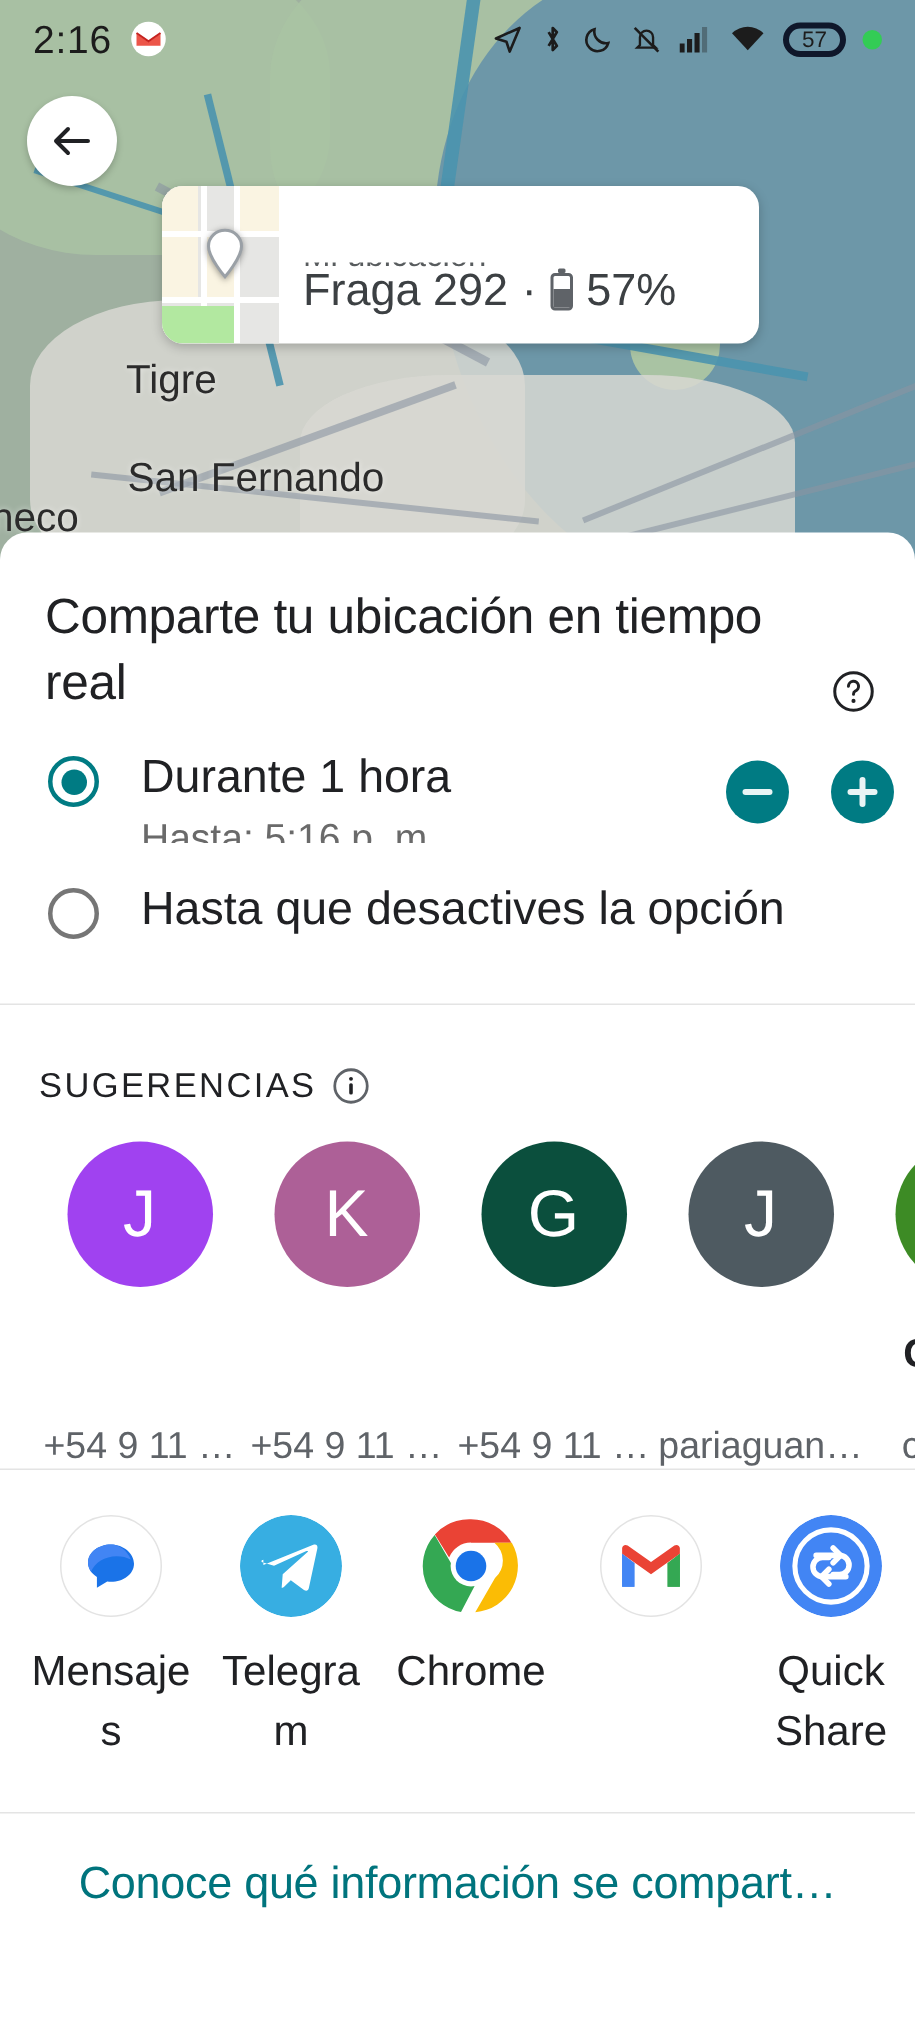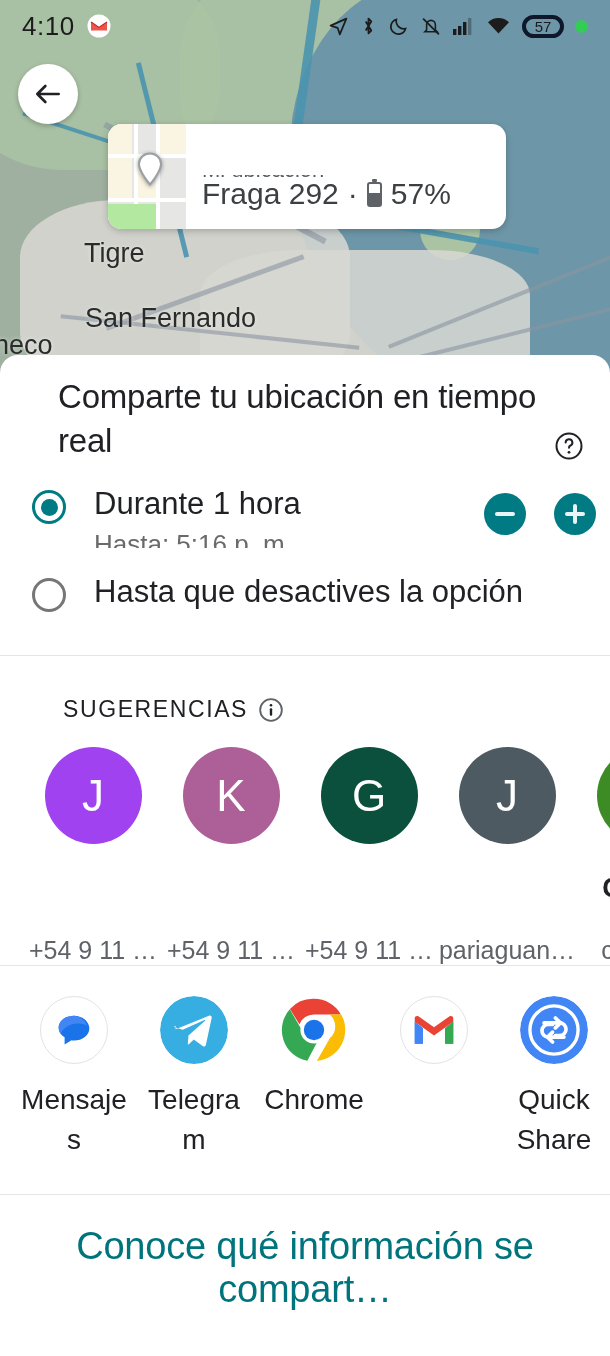--- a/index.html
+++ b/index.html
@@ -108,21 +108,21 @@
     width: 5px; height: 3px; background: #5f6368; border-radius: 1px;
   }
 
   
   #sheet {
     position: absolute; left: 0; top: 355px; width: 610px; height: 1001px;
     background: #ffffff; border-radius: 18px 18px 0 0; z-index: 22;
   }
 
   #sheet-header {
-    display: flex; align-items: flex-start; padding: 20px 26px 0 30px; margin-left: 28px;
+    display: flex; align-items: center; padding: 34px 26px 0 30px;
   }
   #sheet-title {
     flex: 1; font-size: 33px; line-height: 44px; color: #202124;
     letter-spacing: -.2px; padding-right: 10px;
   }
   #help-icon { margin-top: 56px; flex: none; }
 
   
   #options { padding: 22px 0 0 0; }
   .opt-row {
@@ -152,21 +152,20 @@
   .step-btn.plus { position: relative; }
   .opt-row.second { margin-top: 16px; align-items: center; }
 
   .divider { height: 1px; background: #e4e4e4; width: 100%; }
   #div-1 { margin-top: 35px; }
 
   
   #sugg-head {
     display: flex; align-items: center; gap: 10px;
     padding: 40px 0 0 26px;
-    margin-left: 37px;
   }
   #sugg-label {
     font-size: 23px; letter-spacing: 1.6px; color: #202124; font-weight: 400;
   }
   #contacts {
     display: flex; gap: 0; padding: 24px 0 0 24px; overflow: hidden;
   }
   .contact {
     width: 138px; flex: none; display: flex; flex-direction: column;
     align-items: center;
@@ -202,21 +201,21 @@
   }
   .app-label {
     margin-top: 16px; font-size: 28px; color: #202124; line-height: 40px;
     text-align: center; width: 112px; word-break: break-word;
   }
 
   #div-3 { margin-top: 34px; }
 
   #footer-link {
     display: block; text-align: center; padding: 30px 0 0 0;
-    color: #00747d; font-size: 38px; letter-spacing: -.2px;
+    color: #00747d; font-size: 30px; letter-spacing: -.2px;
   }
 
   #home-bar {
     position: absolute; left: 50%; transform: translateX(-50%);
     bottom: 14px; width: 230px; height: 8px; border-radius: 4px;
     background: #3c4043;
   }
 </style>
 </head>
 <body>
@@ -244,21 +243,21 @@
     <div class="map-road" style="left:380px; top:300px; width:240px; height:4px; transform:rotate(-22deg);"></div>
     <div class="map-road" style="left:400px; top:330px; width:240px; height:4px; transform:rotate(-14deg);"></div>
 
     <div class="map-label" style="left:84px; top:238px;">Tigre</div>
     <div class="map-label" style="left:85px; top:303px;">San Fernando</div>
     <div class="map-label" style="left:-6px; top:330px;">neco</div>
   </div>
 
   <div id="statusbar">
     <div id="status-left">
-      <div id="clock">4:10</div>
+      <div id="clock">2:16</div>
       <svg class="sicon" width="24" height="24" viewBox="0 0 24 24">
         <circle cx="12" cy="12" r="11.5" fill="#ffffff"></circle>
         <path d="M4 8.5 L12 14 L20 8.5 L20 16.5 L4 16.5 Z" fill="#ea4335" opacity=".9"></path>
         <path d="M4 8 L12 13.5 L20 8" fill="none" stroke="#c5221f" stroke-width="1.4"></path>
       </svg>
     </div>
     <div id="status-right">
       <svg class="sicon" width="21" height="21" viewBox="0 0 24 24">
         <path d="M21 3 L3 11 L11 13.5 L13.5 21 Z" fill="none" stroke="#1c1c1c" stroke-width="2" stroke-linejoin="round"></path>
       </svg>

